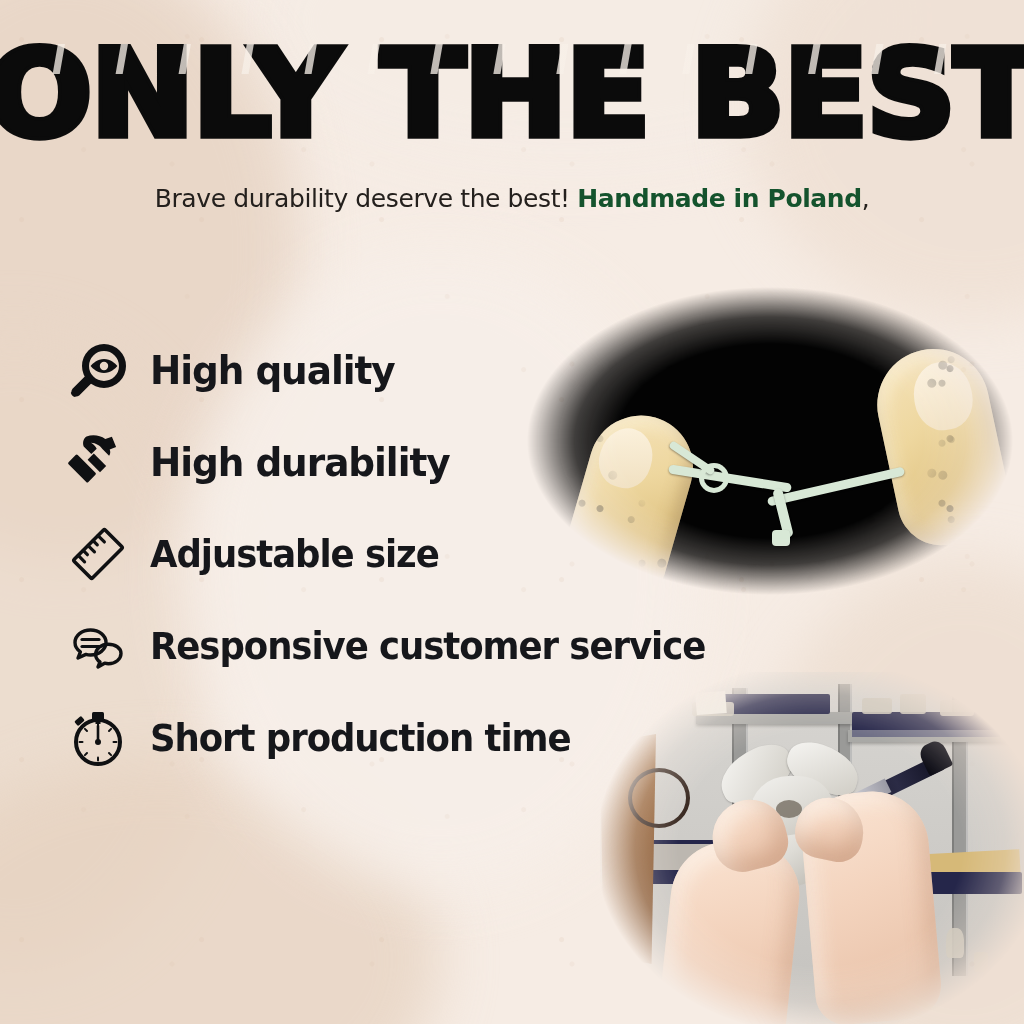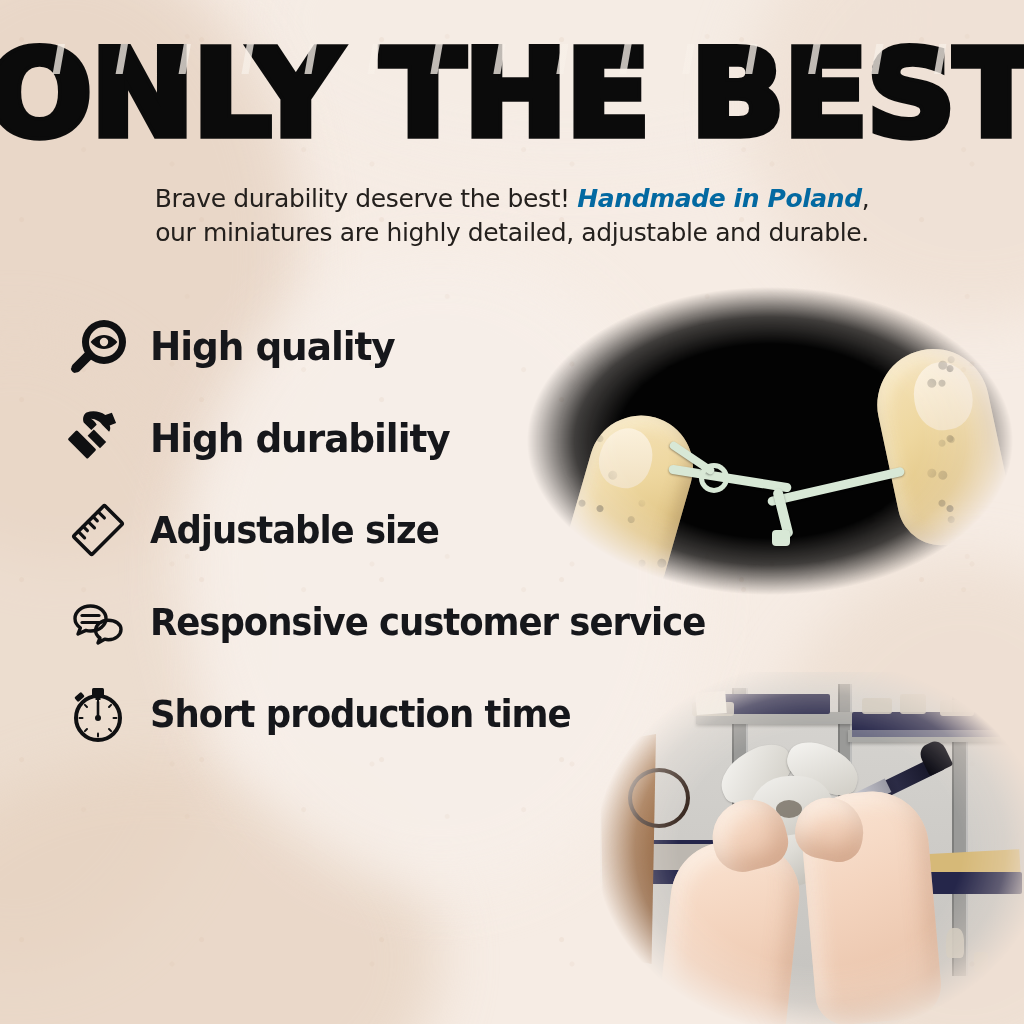--- a/index.html
+++ b/index.html
@@ -88,26 +88,26 @@
   #subtitle {
     position:absolute; left:60px; right:60px; top:182px;
     text-align:center;
     z-index:6;
     font-family:"DejaVu Sans", sans-serif;
     font-size:25px;
     line-height:1.34;
     color:#24201d;
     letter-spacing:-.4px;
   }
-  #subtitle b { font-weight:700; color:#0369a1;font-style:italic; }
+  #subtitle b { font-weight:700; color:#14532d; }
   #subtitle .line { display:block; white-space:nowrap; }
 
   
   #features {
-    position:absolute; left:62px; top:300px;
+    position:absolute; left:62px; top:324px;
     width:700px;
     z-index:7;
   }
   .feature {
     display:flex;
     align-items:center;
     height:92px;
   }
   .feature .ico {
     width:72px; height:72px;
@@ -245,21 +245,20 @@
   <div class="wash wash-g"></div>
   <div class="paper-grain"></div>
 
   <div id="headline">
     <span class="hl-text">ONLY THE BEST</span>
     <span class="gloss"></span>
   </div>
 
   <div id="subtitle">
     <span class="line"><span>Brave durability deserve the best! </span><b>Handmade in Poland</b><span>,</span></span>
-    <span class="line">our miniatures are highly detailed, adjustable and durable.</span>
   </div>
 
   <div class="photo" id="photo-top">
     <div class="inner">
       <div class="bg"></div>
 
       <div class="finger" style="left:62px; top:128px; width:104px; height:184px;
            border-radius:52px 52px 36px 40px; transform:rotate(16deg);"></div>
       <div class="nail" style="left:84px; top:142px; width:52px; height:60px; transform:rotate(18deg);"></div>
 

